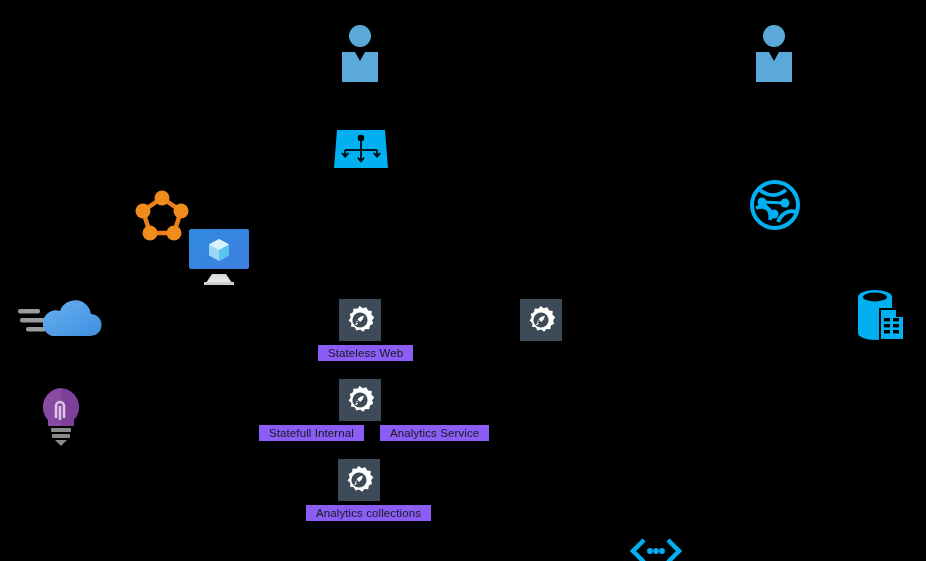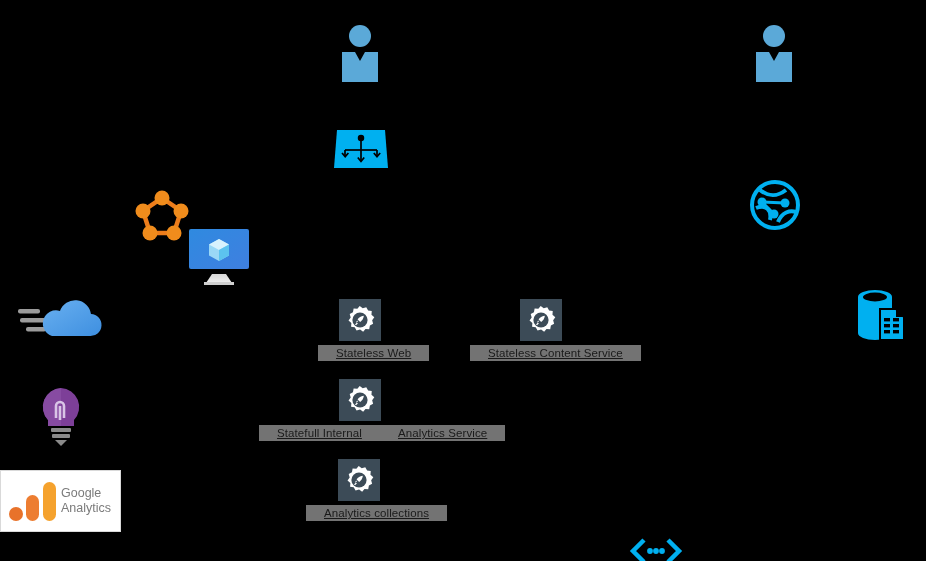--- a/index.html
+++ b/index.html
@@ -1,21 +1,21 @@
 <!DOCTYPE html>
 <html><head>
 <meta charset="utf-8">
 <style>
   html,body{margin:0;padding:0;background:#000;}
   body{width:926px;height:561px;position:relative;overflow:hidden;
        font-family:"Liberation Sans","DejaVu Sans",sans-serif;}
   .canvas{position:absolute;left:0;top:0;width:926px;height:561px;background:#000;}
   .node{position:absolute;}
-  .lbl{position:absolute;background:#737373;color:#1a1a1a;font-size:11.5px;
-       line-height:14px;white-space:nowrap;padding:1px 18px;letter-spacing:0.1px;text-decoration:underline;}
+  .lbl{position:absolute;background:#8b5cf6;color:#1a1a1a;font-size:11.5px;
+       line-height:14px;white-space:nowrap;padding:1px 10px;letter-spacing:0.1px;}
   .sf-tile{width:42px;height:42px;background:#3c4b57;display:flex;
            align-items:center;justify-content:center;}
   .ga-box{position:absolute;background:#ffffff;border:1px solid #d9d9d9;
           display:flex;align-items:center;box-sizing:border-box;}
   .ga-text{color:#7b7b7b;font-size:12.5px;line-height:15px;padding-left:4px;}
   svg{display:block;overflow:visible;}
 </style>
 </head>
 <body>
 
@@ -115,31 +115,20 @@
         <path d="M22 20 v14"></path>
       </g>
       <g fill="#8a8a8a">
         <rect x="13" y="42" width="20" height="4" rx="1"></rect>
         <rect x="14" y="48" width="18" height="4" rx="1"></rect>
         <path d="M17 54 h12 l-6 6 z"></path>
       </g>
     </svg>
   </div>
 
-  <div class="ga-box" style="left:0px;top:470px;width:121px;height:62px;">
-    <svg width="50" height="44" viewBox="0 0 50 44" style="margin-left:6px;">
-      <circle cx="9" cy="35" r="7" fill="#e8722a"></circle>
-      <rect x="19" y="16" width="13" height="26" rx="6.5" fill="#ed7d31"></rect>
-      <rect x="36" y="3" width="13" height="39" rx="6.5" fill="#f5a22d"></rect>
-    </svg>
-    <div class="ga-text">
-      <div>Google</div>
-      <div>Analytics</div>
-    </div>
-  </div>
 
   <div class="node" style="left:748px;top:178px;">
     <svg width="54" height="54" viewBox="0 0 54 54">
       <circle cx="27" cy="27" r="23" fill="none" stroke="#00b0f0" stroke-width="4"></circle>
       <path d="M12 12 C22 20 30 18 38 12" fill="none" stroke="#00b0f0" stroke-width="4"></path>
       <path d="M8 30 C18 26 24 32 22 42" fill="none" stroke="#00b0f0" stroke-width="4"></path>
       <path d="M30 44 C34 34 42 32 48 34" fill="none" stroke="#00b0f0" stroke-width="4"></path>
       <circle cx="14" cy="24" r="4.5" fill="#00b0f0"></circle>
       <circle cx="37" cy="25" r="4.5" fill="#00b0f0"></circle>
       <circle cx="26" cy="36" r="4.5" fill="#00b0f0"></circle>
@@ -194,21 +183,20 @@
     <div class="sf-tile">
       <svg width="30" height="30" viewBox="0 0 30 30">
         <path d="M15 0 l3.1 2.2 l3.6 -1 l1.9 3.3 l3.7 .7 l-.3 3.8 l2.9 2.4 l-2.2 3.1 l1 3.6 l-3.3 1.9 l-.7 3.7 l-3.8 -.3 l-2.4 2.9 l-3.1 -2.2 l-3.6 1 l-1.9 -3.3 l-3.7 -.7 l.3 -3.8 l-2.9 -2.4 l2.2 -3.1 l-1 -3.6 l3.3 -1.9 l.7 -3.7 l3.8 .3 z" transform="translate(0,1) scale(0.98)" fill="#ffffff"></path>
         <circle cx="15" cy="15" r="7.6" fill="#3c4b57"></circle>
         <path d="M18.5 10.8 c-2.6 .3 -4.6 1.7 -5.9 3.6 l2.6 2.6 c1.9 -1.3 3.3 -3.3 3.6 -5.9 z" fill="#ffffff"></path>
         <path d="M12.1 15.6 l-1.3 2.2 l2.2 -1.3 z" fill="#ffffff"></path>
         <path d="M12.4 18 l-1.9 1.9" stroke="#ffffff" stroke-width="1.3"></path>
       </svg>
     </div>
   </div>
-  <div class="lbl" style="left:470px;top:345px;">Stateless Content Service</div>
 
   <div class="node" style="left:339px;top:379px;">
     <div class="sf-tile">
       <svg width="30" height="30" viewBox="0 0 30 30">
         <path d="M15 0 l3.1 2.2 l3.6 -1 l1.9 3.3 l3.7 .7 l-.3 3.8 l2.9 2.4 l-2.2 3.1 l1 3.6 l-3.3 1.9 l-.7 3.7 l-3.8 -.3 l-2.4 2.9 l-3.1 -2.2 l-3.6 1 l-1.9 -3.3 l-3.7 -.7 l.3 -3.8 l-2.9 -2.4 l2.2 -3.1 l-1 -3.6 l3.3 -1.9 l.7 -3.7 l3.8 .3 z" transform="translate(0,1) scale(0.98)" fill="#ffffff"></path>
         <circle cx="15" cy="15" r="7.6" fill="#3c4b57"></circle>
         <path d="M18.5 10.8 c-2.6 .3 -4.6 1.7 -5.9 3.6 l2.6 2.6 c1.9 -1.3 3.3 -3.3 3.6 -5.9 z" fill="#ffffff"></path>
         <path d="M12.1 15.6 l-1.3 2.2 l2.2 -1.3 z" fill="#ffffff"></path>
         <path d="M12.4 18 l-1.9 1.9" stroke="#ffffff" stroke-width="1.3"></path>
       </svg>

